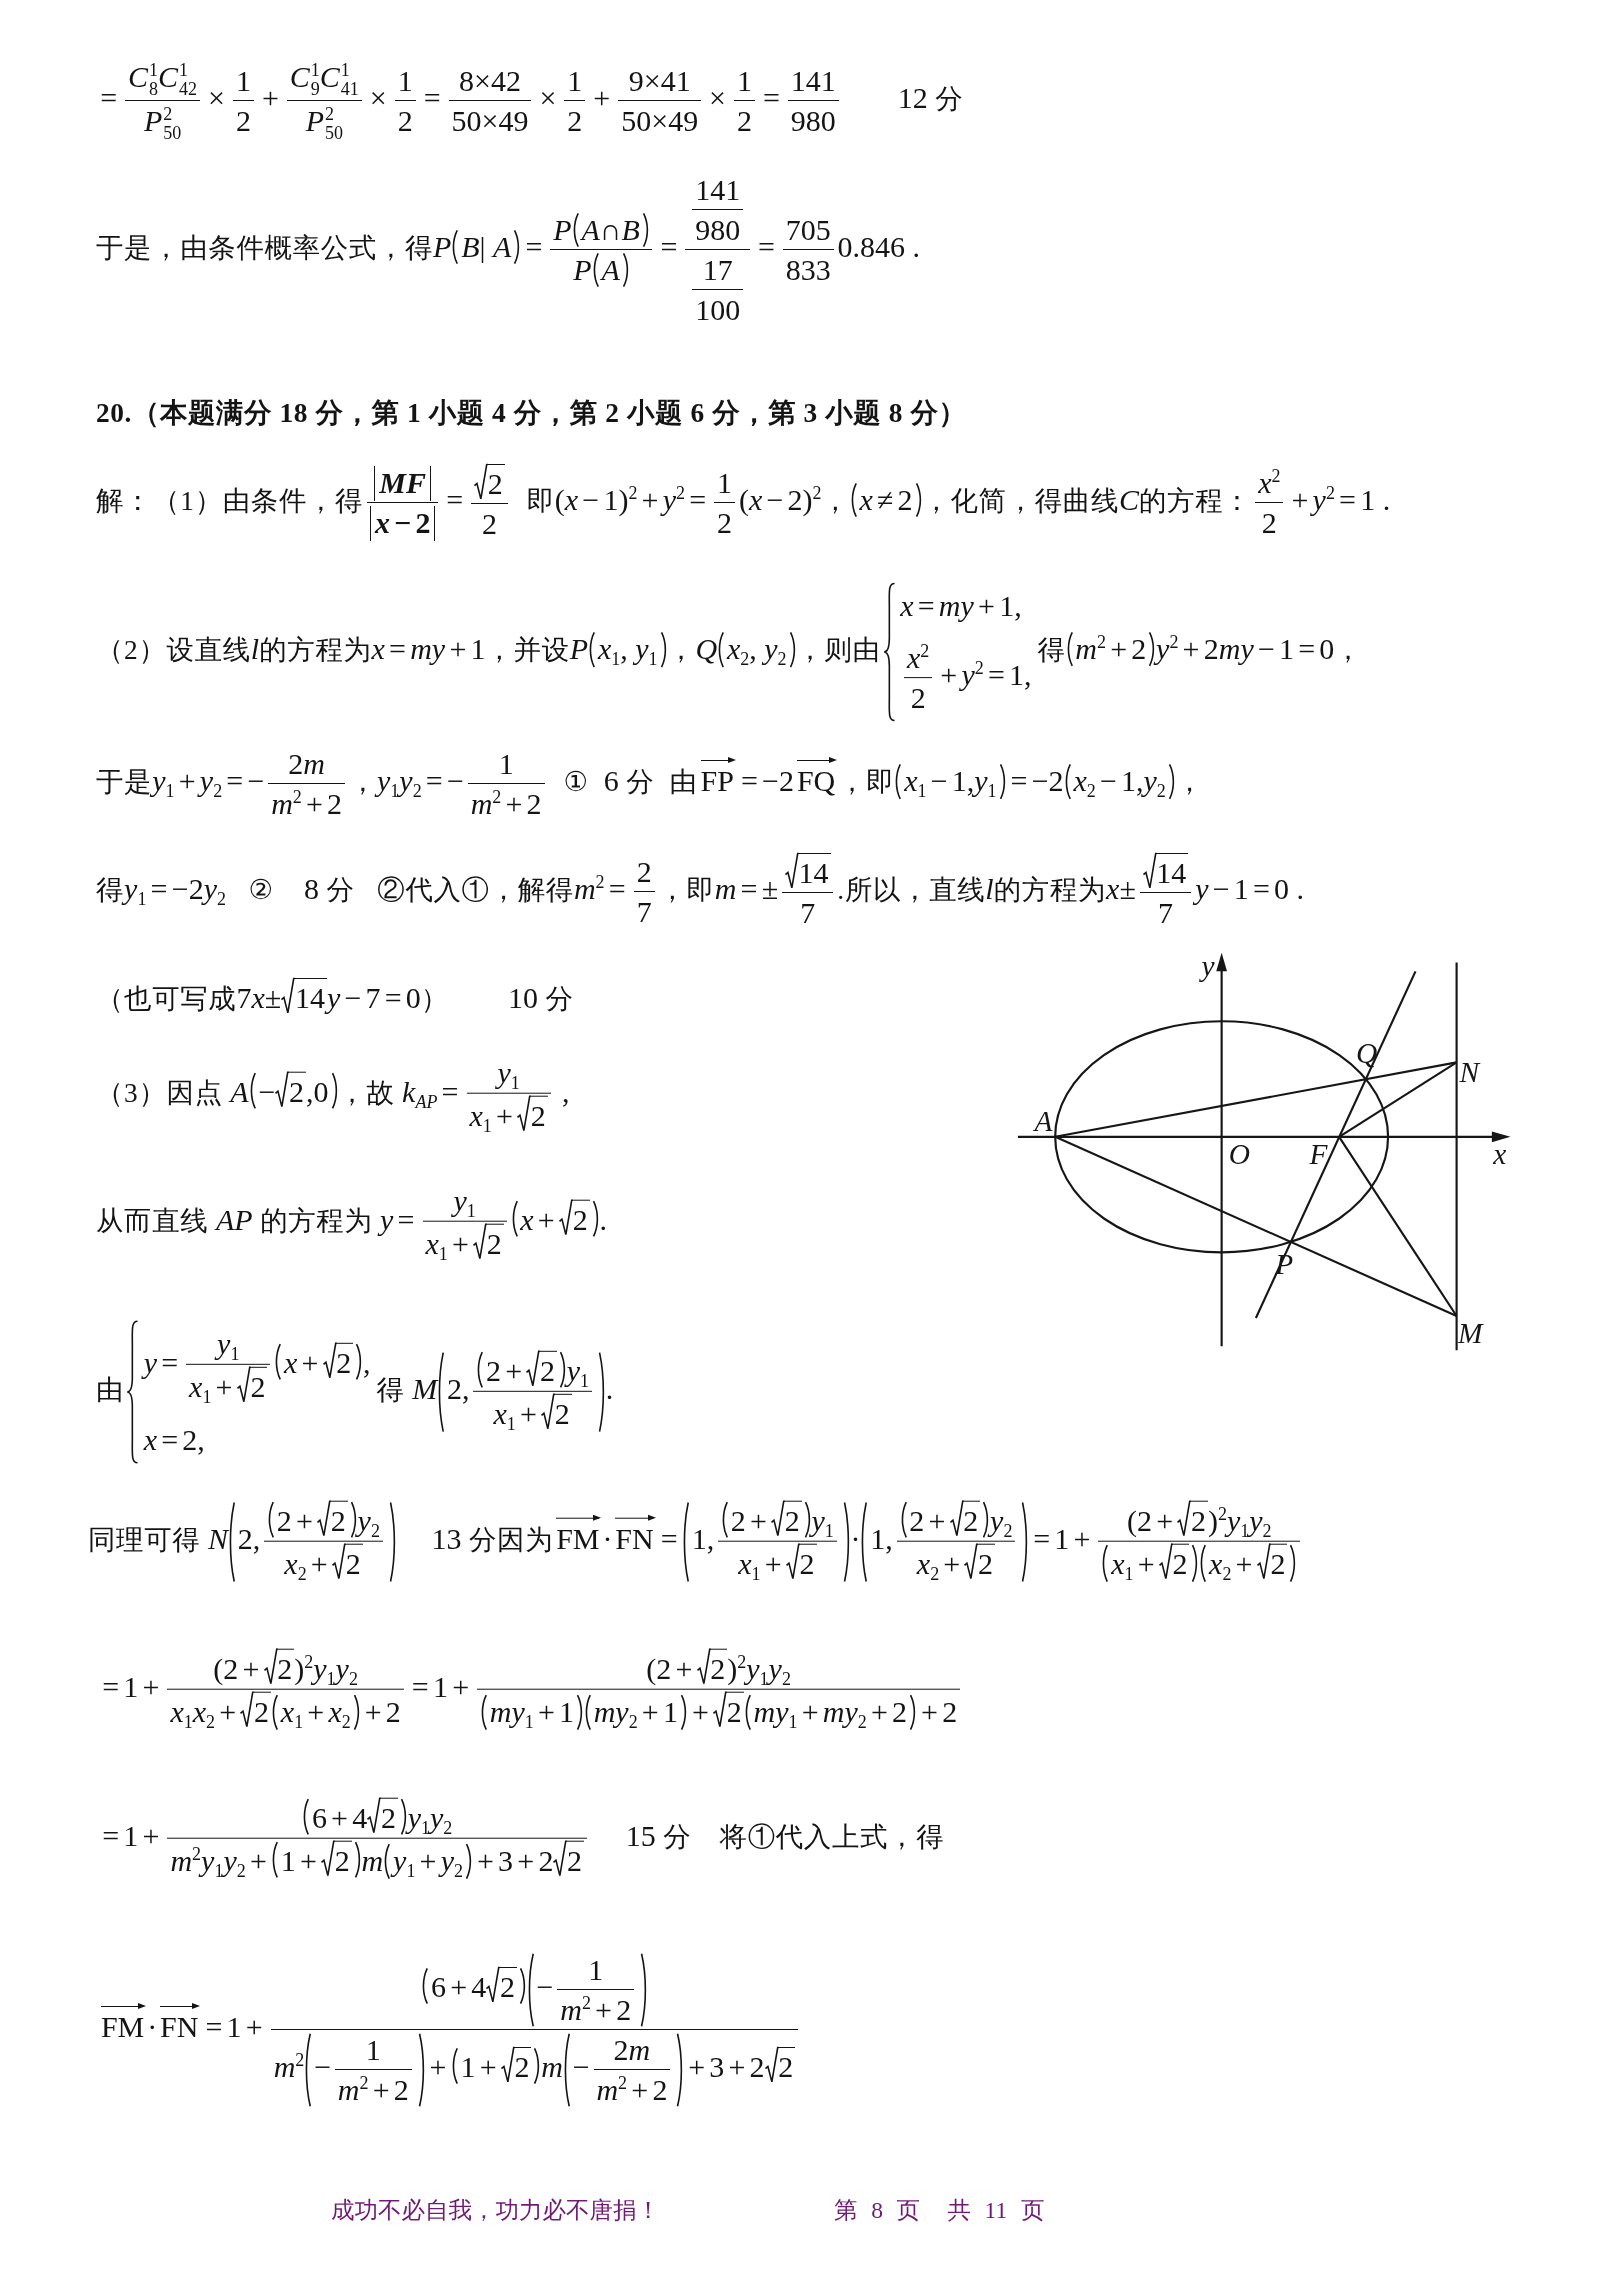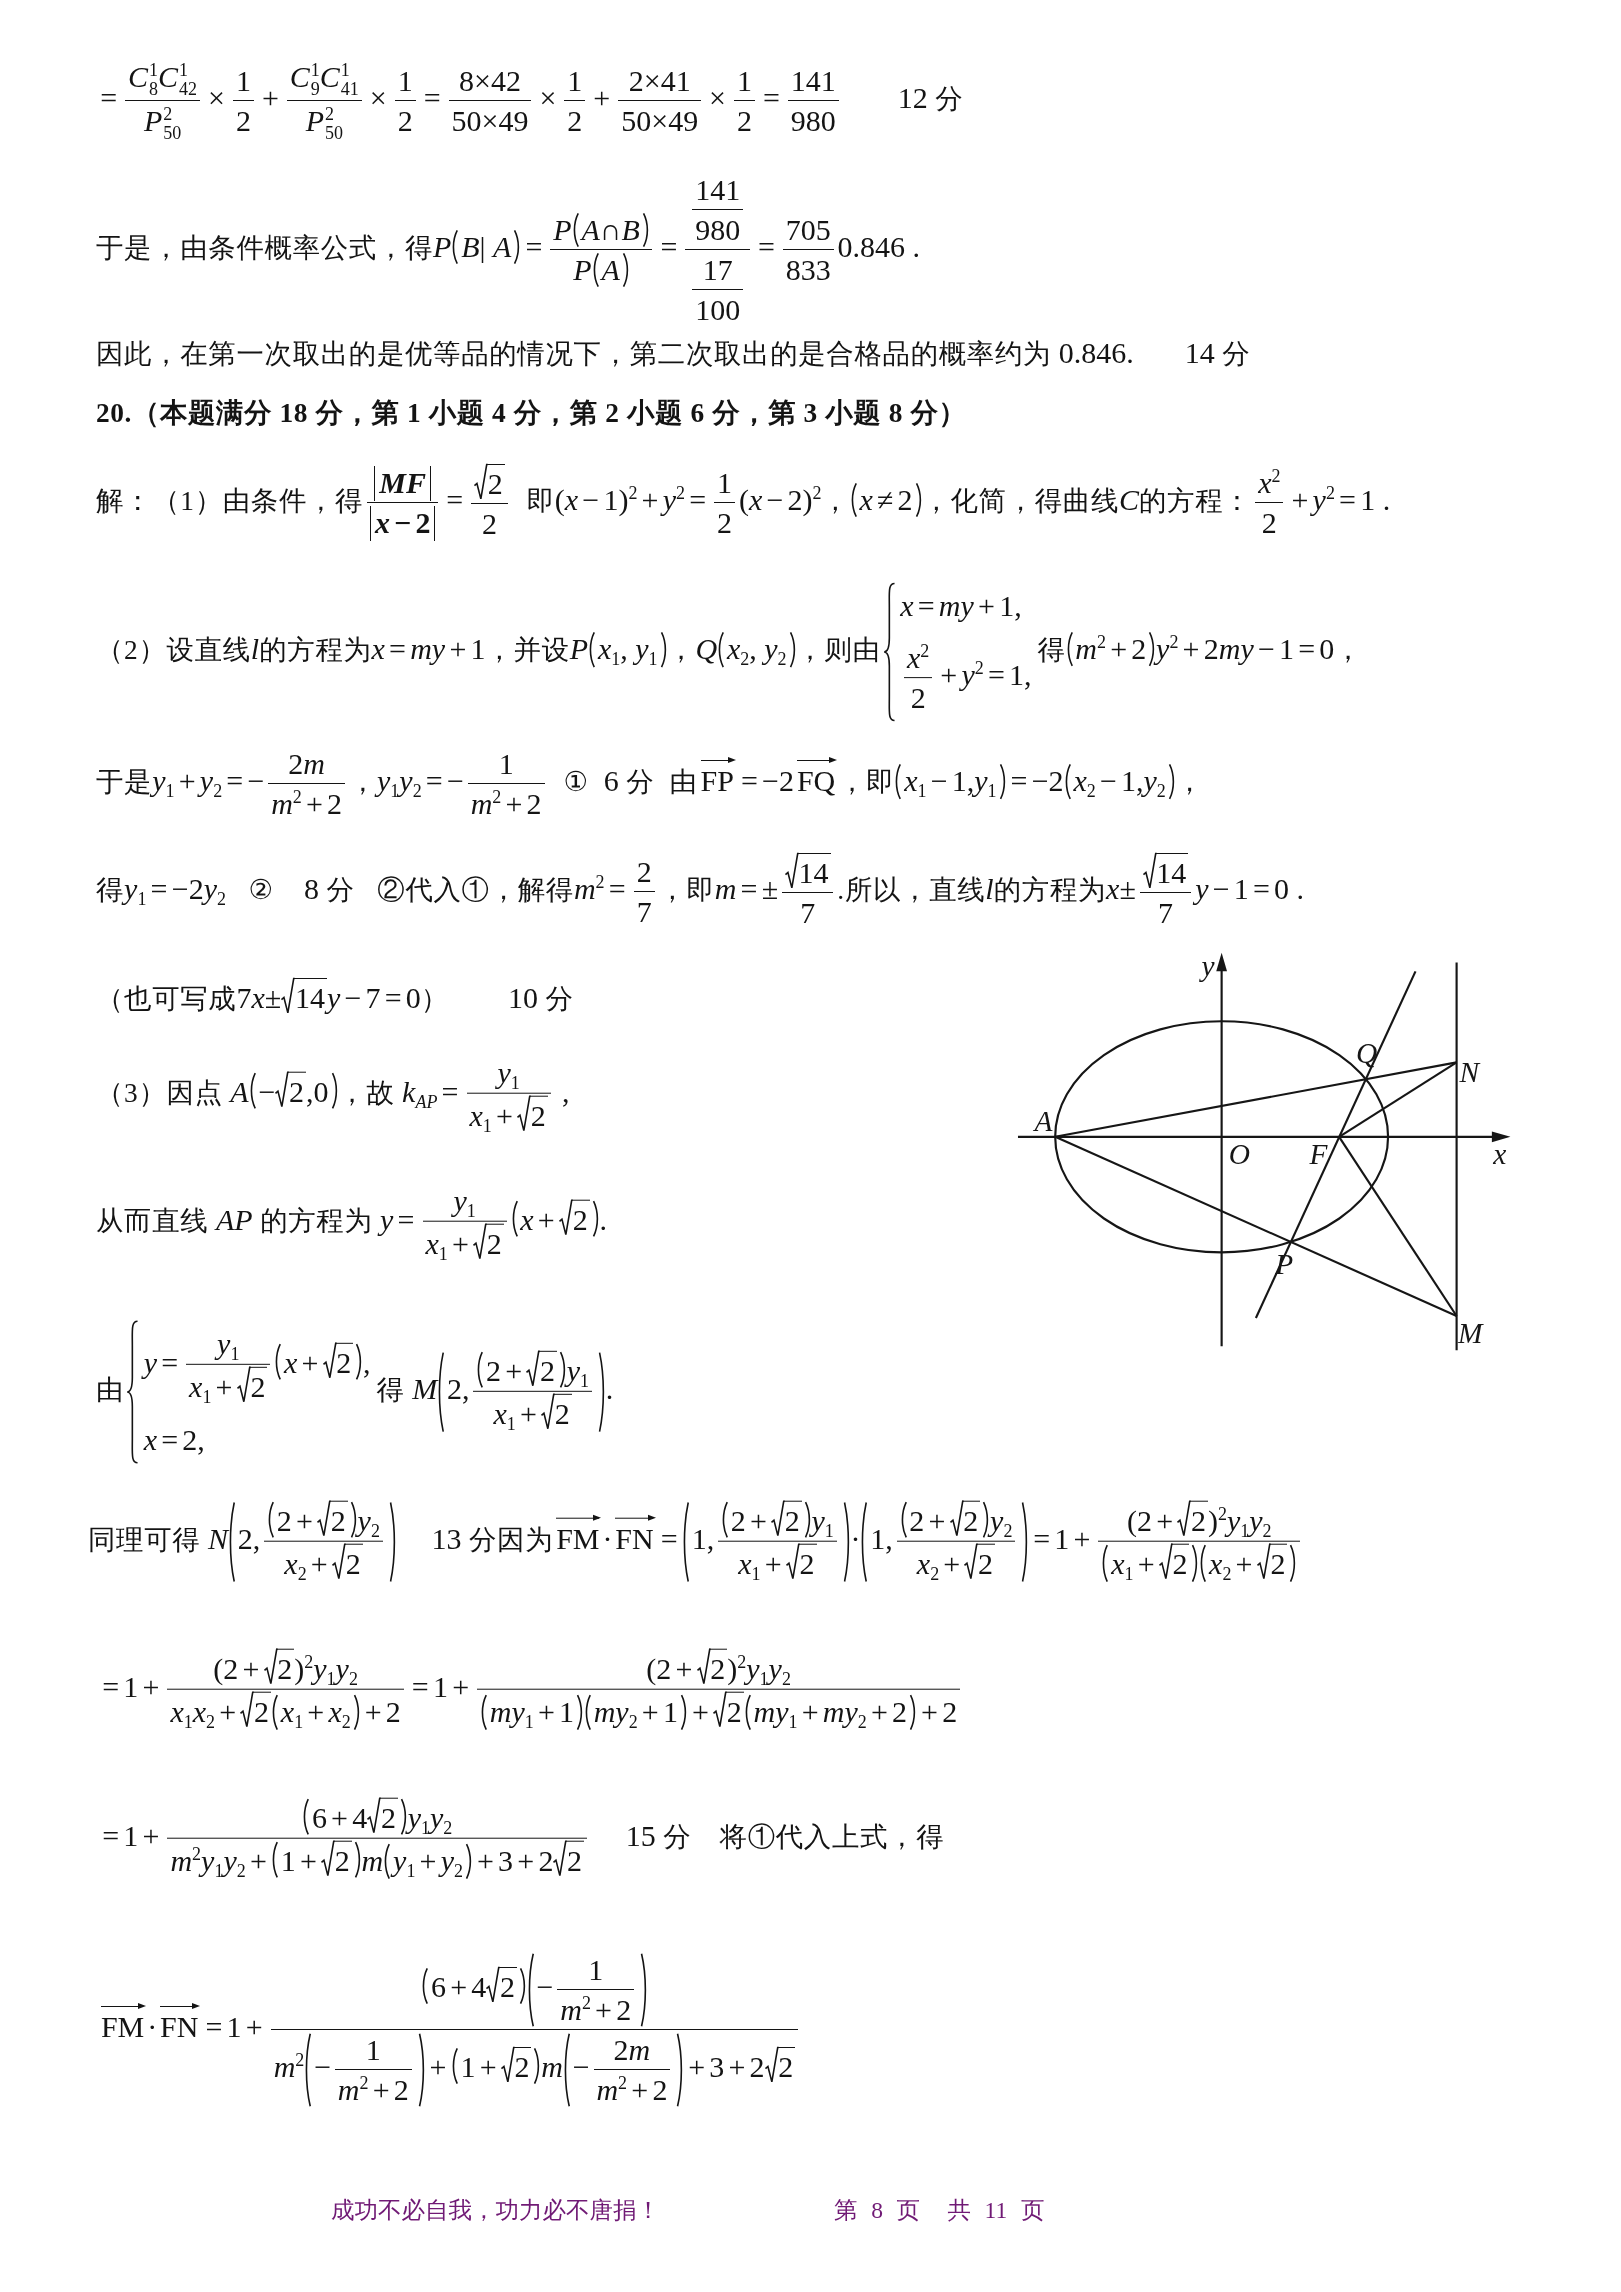--- a/index.html
+++ b/index.html
@@ -81,21 +81,21 @@
       </span><span class="mo">×</span><span class="frac">
         <span class="num"><span class="mr">1</span></span>
         <span class="den"><span class="mr">2</span></span>
       </span><span class="mo">=</span><span class="frac">
         <span class="num"><span class="mr">8×42</span></span>
         <span class="den"><span class="mr">50×49</span></span>
       </span><span class="mo">×</span><span class="frac">
         <span class="num"><span class="mr">1</span></span>
         <span class="den"><span class="mr">2</span></span>
       </span><span class="mo">+</span><span class="frac">
-        <span class="num"><span class="mr">2×41</span></span>
+        <span class="num"><span class="mr">9×41</span></span>
         <span class="den"><span class="mr">50×49</span></span>
       </span><span class="mo">×</span><span class="frac">
         <span class="num"><span class="mr">1</span></span>
         <span class="den"><span class="mr">2</span></span>
       </span><span class="mo">=</span><span class="frac">
         <span class="num"><span class="mr">141</span></span>
         <span class="den"><span class="mr">980</span></span>
       </span><span class="sp" style="width: 55px;"></span><span class="mr">12 </span><span class="cn">分</span></div>
   <div class="line" style="left:96px;top:250px"><span class="cn">于是，由条件概率公式，得</span><span class="mi">P</span><span class="pg"><svg viewBox="0 0 10 100" preserveAspectRatio="none" class="st st-lp">
           <path d="M8,1 C1.5,30 1.5,70 8,99" vector-effect="non-scaling-stroke"></path>
@@ -118,21 +118,20 @@
             <span class="den"><span class="mr">980</span></span>
           </span></span>
         <span class="den"><span class="frac">
             <span class="num"><span class="mr">17</span></span>
             <span class="den"><span class="mr">100</span></span>
           </span></span>
       </span><span class="mo">=</span><span class="frac">
         <span class="num"><span class="mr">705</span></span>
         <span class="den"><span class="mr">833</span></span>
       </span><span class="mr">0.846</span><span class="mr"> .</span></div>
-  <div class="line" style="left:96px;top:353px"><span class="cn">因此，在第一次取出的是优等品的情况下，第二次取出的是合格品的概率约为 </span><span class="mr">0.846.</span><span class="sp" style="width: 51px;"></span><span class="mr">14 </span><span class="cn">分</span></div>
   <div class="line" style="left:96px;top:412px"><span class="bold">20.（本题满分 18 分，第 1 小题 4 分，第 2 小题 6 分，第 3 小题 8 分）</span></div>
   <div class="line" style="left:96px;top:503px"><span class="cn">解：（1）由条件，得</span><span class="frac">
         <span class="num"><span class="abs"><span class="mi">MF</span></span></span>
         <span class="den"><span class="abs"><span class="mi">x</span><span class="mo">−</span><span class="mr">2</span></span></span>
       </span><span class="mo">=</span><span class="frac">
         <span class="num"><span class="sqrt"><svg viewBox="0 0 14 100" preserveAspectRatio="none" class="st st-rad">
               <path d="M0.5,60 L3,54 L7,97 L13,1.5 L14,1.5" vector-effect="non-scaling-stroke"></path>
             </svg><span class="radicand"><span class="mr">2</span></span></span></span>
         <span class="den"><span class="mr">2</span></span>
       </span><span class="cn">  即</span><span class="pg-inline"><span class="mr">(</span><span><span class="mi">x</span><span class="mo">−</span><span class="mr">1</span></span><span class="mr">)</span></span><span class="sup">2</span><span class="mo">+</span><span class="mi">y</span><span class="sup">2</span><span class="mo">=</span><span class="frac">

